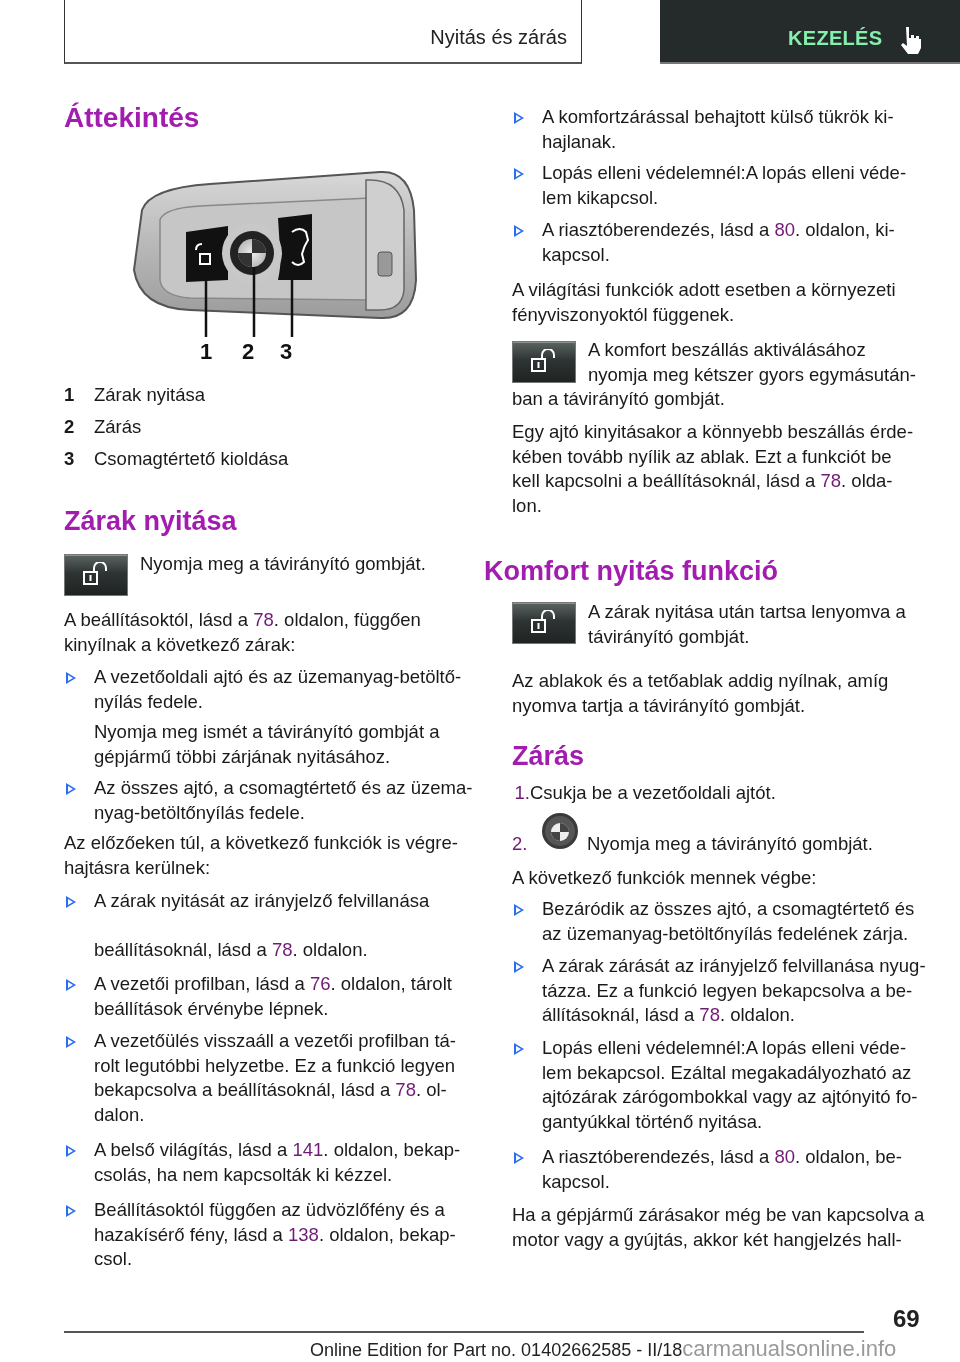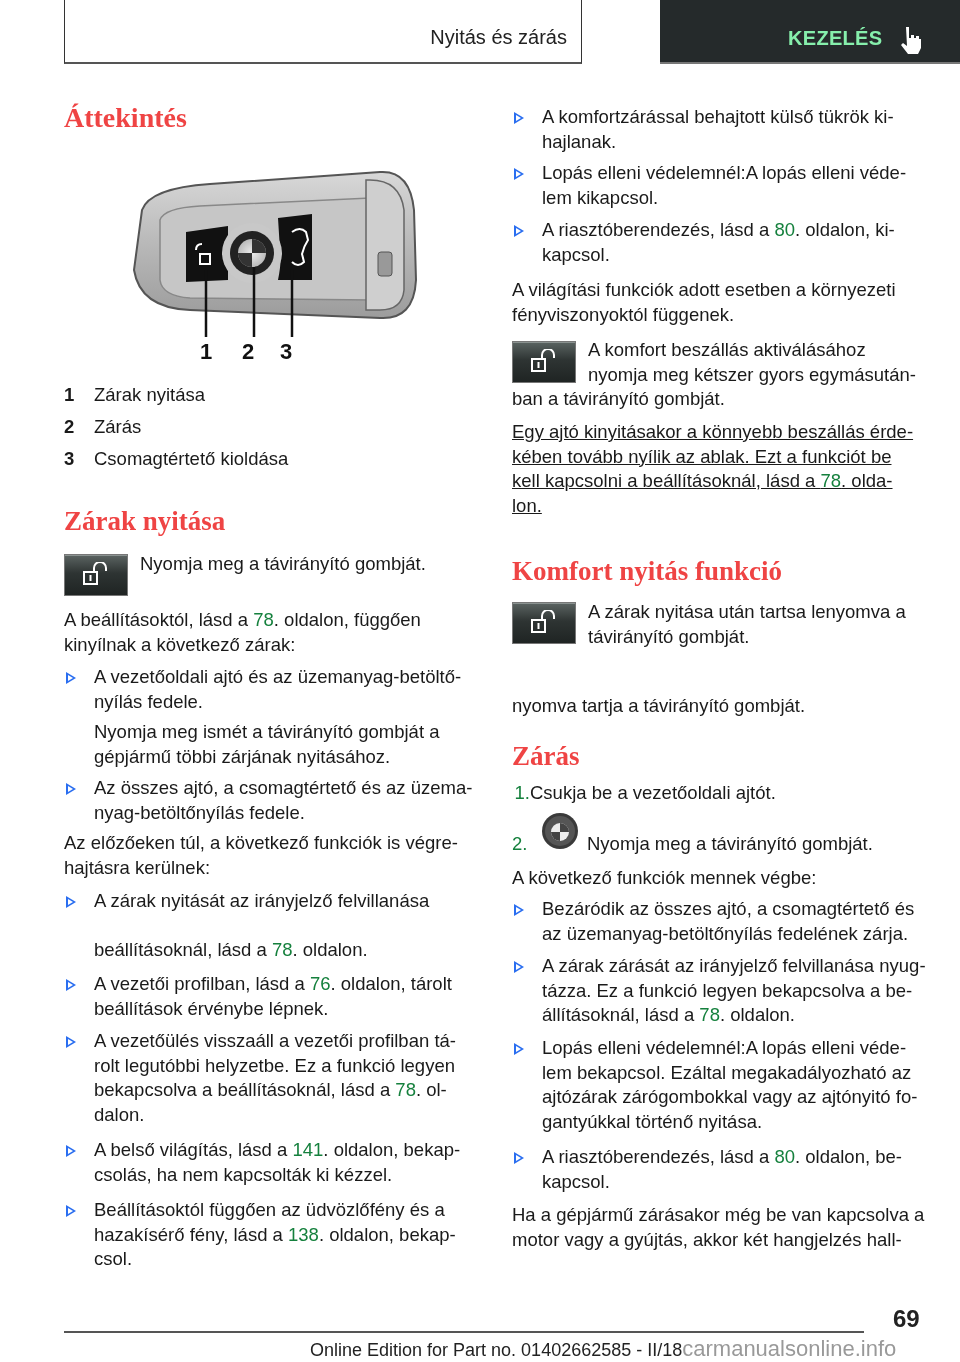--- a/index.html
+++ b/index.html
@@ -6,26 +6,26 @@
   html, body { width: 960px; height: 1362px; background: #ffffff; overflow: hidden; }
   body { position: relative; font-family: "Liberation Sans", sans-serif; color: #1a1a1a; }
 
   
   .hdr-box { position: absolute; left: 64px; top: 0; width: 518px; height: 64px; border: 1px solid #333; border-top: none; border-bottom: 2px solid #555; }
   .hdr-title { position: absolute; right: 14px; top: 26px; font-size: 20px; color: #222; }
   .hdr-dark { position: absolute; left: 660px; top: 0; width: 300px; height: 64px; background: #252a2b; border-bottom: 2px solid #777; }
   .hdr-dark-label { position: absolute; left: 128px; top: 27px; font-size: 20px; font-weight: bold; color: #86efac; letter-spacing: 0.3px; }
   .hand-icon { position: absolute; left: 240px; top: 26px; width: 24px; height: 28px; }
 
-  h1, h2 { color: #ef4444; font-weight: bold; font-family: Liberation Serif, serif; }
+  h1, h2 { color: #a21caf; font-weight: bold; font-family: Liberation Sans, sans-serif; }
   h1 { font-size: 28px; }
   h2 { font-size: 27px; }
 
   .p { font-size: 18.5px; line-height: 24.5px; color: #1a1a1a; }
-  .link { color: #15803d; }
+  .link { color: #701a75; }
 
   .blt { position: absolute; font-size: 18.5px; line-height: 24.5px; padding-left: 30px; }
   .tri { position: absolute; left: 2px; top: 7px; width: 0; height: 0; border-top: 6px solid transparent; border-bottom: 6px solid transparent; border-left: 10px solid #2a6ef0; }
   .tri::after { content: ""; position: absolute; left: -8px; top: -3.5px; border-top: 3.5px solid transparent; border-bottom: 3.5px solid transparent; border-left: 5.5px solid #fff; }
 
   .abs { position: absolute; }
 
   
   .btn-img { position: absolute; width: 64px; height: 42px; background: linear-gradient(#5b6462, #2e3433 45%, #1f2423); border: 1px solid #777; box-shadow: inset 0 1px 0 #8a9290; }
   .btn-img svg { position: absolute; left: 17px; top: 7px; }
@@ -189,43 +189,43 @@
     <rect x="7.5" y="13" width="2" height="6" fill="#fff"></rect>
     <path d="M12 10 V6 a6 6 0 0 1 12 0 V9" fill="none" stroke="#fff" stroke-width="2"></path>
   </svg>
 </div>
 <div class="p abs" style="left:588px;top:338px;width:350px;">
   <span>A komfort beszállás aktiválásához</span><br>
   <span>nyomja meg kétszer gyors egymásután-</span>
 </div>
 <span class="p abs" style="left:512px;top:387px;">ban a távirányító gombját.</span>
 
-<div class="p abs" style="left:512px;top:420px;width:430px;text-decoration:underline;">
+<div class="p abs" style="left:512px;top:420px;width:430px;">
   <span>Egy ajtó kinyitásakor a könnyebb beszállás érde-</span><br>
   <span>kében tovább nyílik az ablak. Ezt a funkciót be</span><br>
   <span>kell kapcsolni a beállításoknál, lásd a </span><span class="link">78</span><span>. olda-</span><br>
   <span>lon.</span>
 </div>
 
-<h2 class="abs" style="left:512px;top:556px;">Komfort nyitás funkció</h2>
+<h2 class="abs" style="left:484px;top:556px;">Komfort nyitás funkció</h2>
 
 <div class="btn-img" style="left:512px;top:602px;">
   <svg width="30" height="26" viewBox="0 0 30 26">
     <rect x="2" y="10" width="13" height="12" fill="none" stroke="#fff" stroke-width="2"></rect>
     <rect x="7.5" y="13" width="2" height="6" fill="#fff"></rect>
     <path d="M12 10 V6 a6 6 0 0 1 12 0 V9" fill="none" stroke="#fff" stroke-width="2"></path>
   </svg>
 </div>
 <div class="p abs" style="left:588px;top:600px;width:350px;">
   <span>A zárak nyitása után tartsa lenyomva a</span><br>
   <span>távirányító gombját.</span>
 </div>
 
 <div class="p abs" style="left:512px;top:669px;width:430px;">
-  <br>
+  <span>Az ablakok és a tetőablak addig nyílnak, amíg</span><br>
   <span>nyomva tartja a távirányító gombját.</span>
 </div>
 
 <h2 class="abs" style="left:512px;top:741px;">Zárás</h2>
 
 <div class="p abs" style="left:500px;top:781px;text-align:right;">
   <span class="link" style="display:inline-block;width:30px;">1.</span><span>Csukja be a vezetőoldali ajtót.</span>
 </div>
 <div class="p abs" style="left:512px;top:832px;">
   <span class="link" style="display:inline-block;width:38px;">2.</span>

